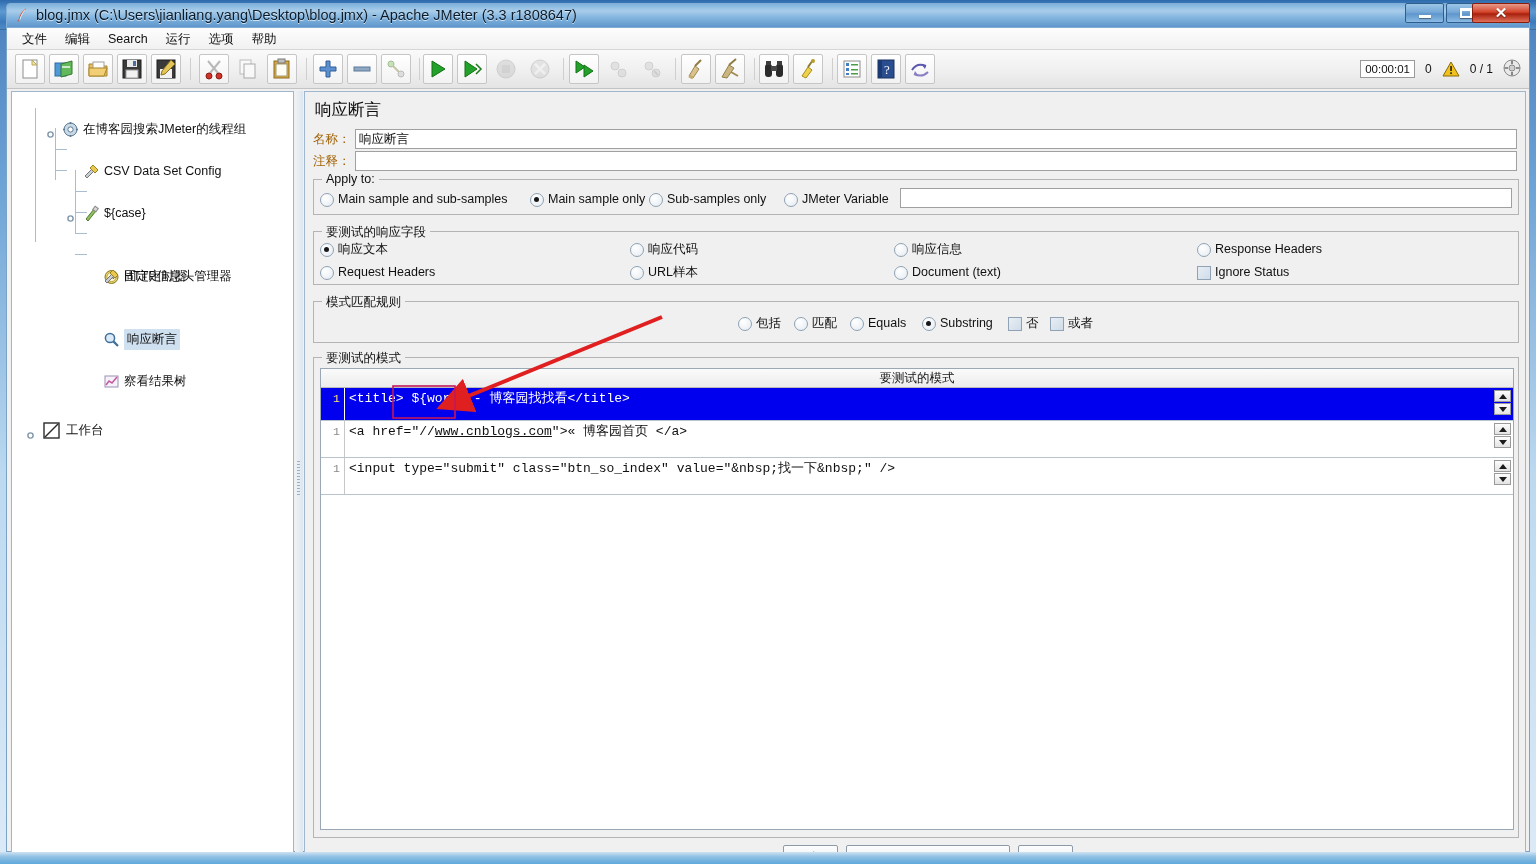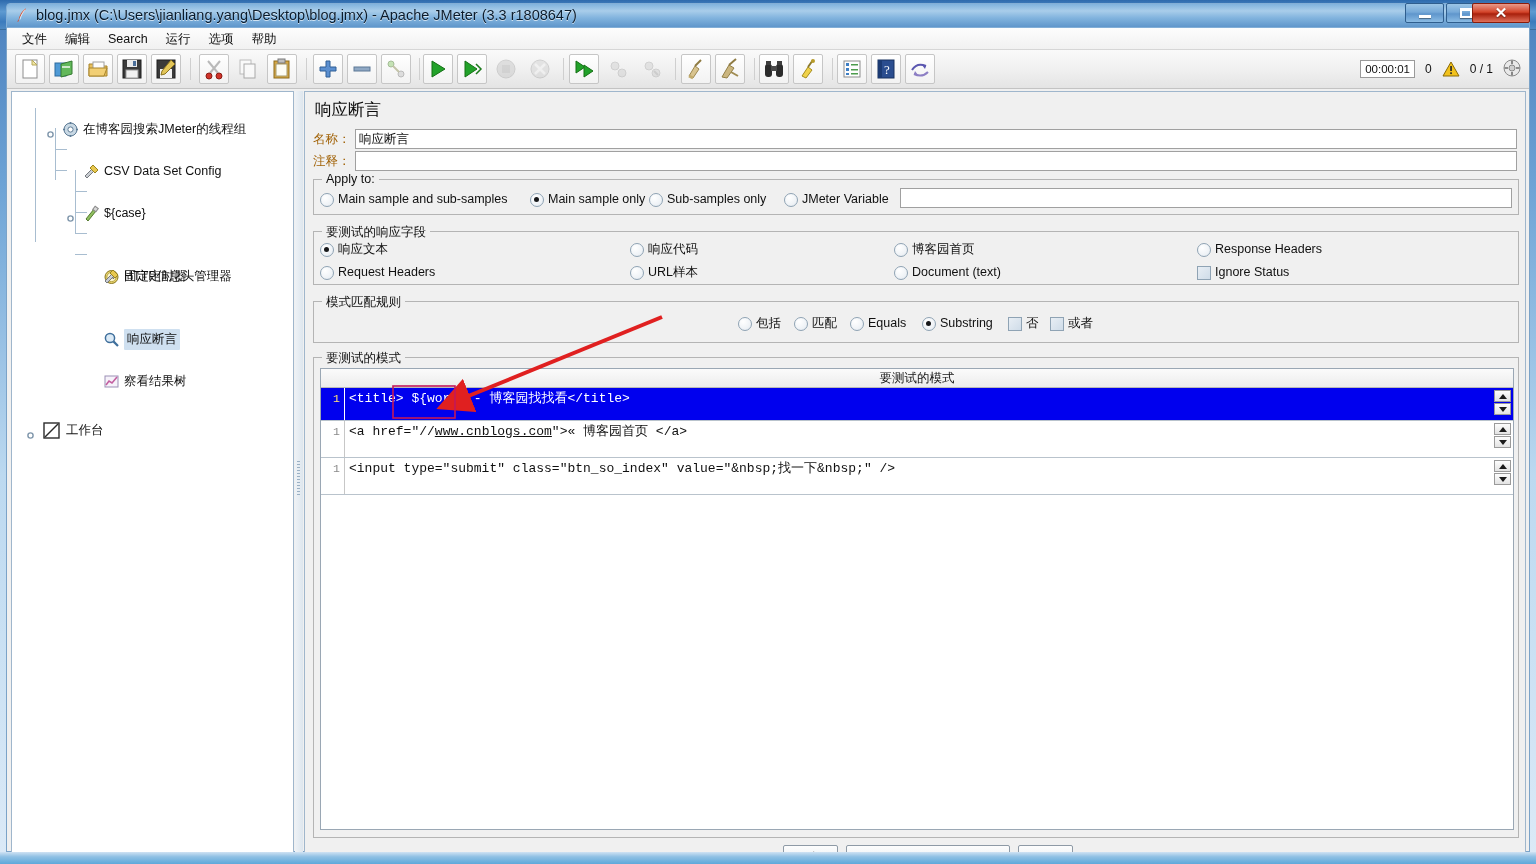--- a/index.html
+++ b/index.html
@@ -626,21 +626,21 @@
         <div class="radio on" style="left:216px; top:10px;">Main sample only</div>
         <div class="radio" style="left:335px; top:10px;">Sub-samples only</div>
         <div class="radio" style="left:470px; top:10px;">JMeter Variable</div>
         <input class="fld-input" style="left: 586px; top: 8px; width: 612px;" value="">
       </div>
 
       <div class="group" style="left:8px; top:139px; width:1206px; height:54px;">
         <span class="gtitle">要测试的响应字段</span>
         <div class="radio on" style="left:6px;  top:8px;">响应文本</div>
         <div class="radio" style="left:316px; top:8px;">响应代码</div>
-        <div class="radio" style="left:580px; top:8px;">博客园首页</div>
+        <div class="radio" style="left:580px; top:8px;">响应信息</div>
         <div class="radio" style="left:883px; top:8px;">Response Headers</div>
 
         <div class="radio" style="left:6px;   top:31px;">Request Headers</div>
         <div class="radio" style="left:316px; top:31px;">URL样本</div>
         <div class="radio" style="left:580px; top:31px;">Document (text)</div>
         <div class="checkbox" style="left:883px; top:31px;">Ignore Status</div>
       </div>
 
       <div class="group" style="left:8px; top:209px; width:1206px; height:42px;">
         <span class="gtitle">模式匹配规则</span>

